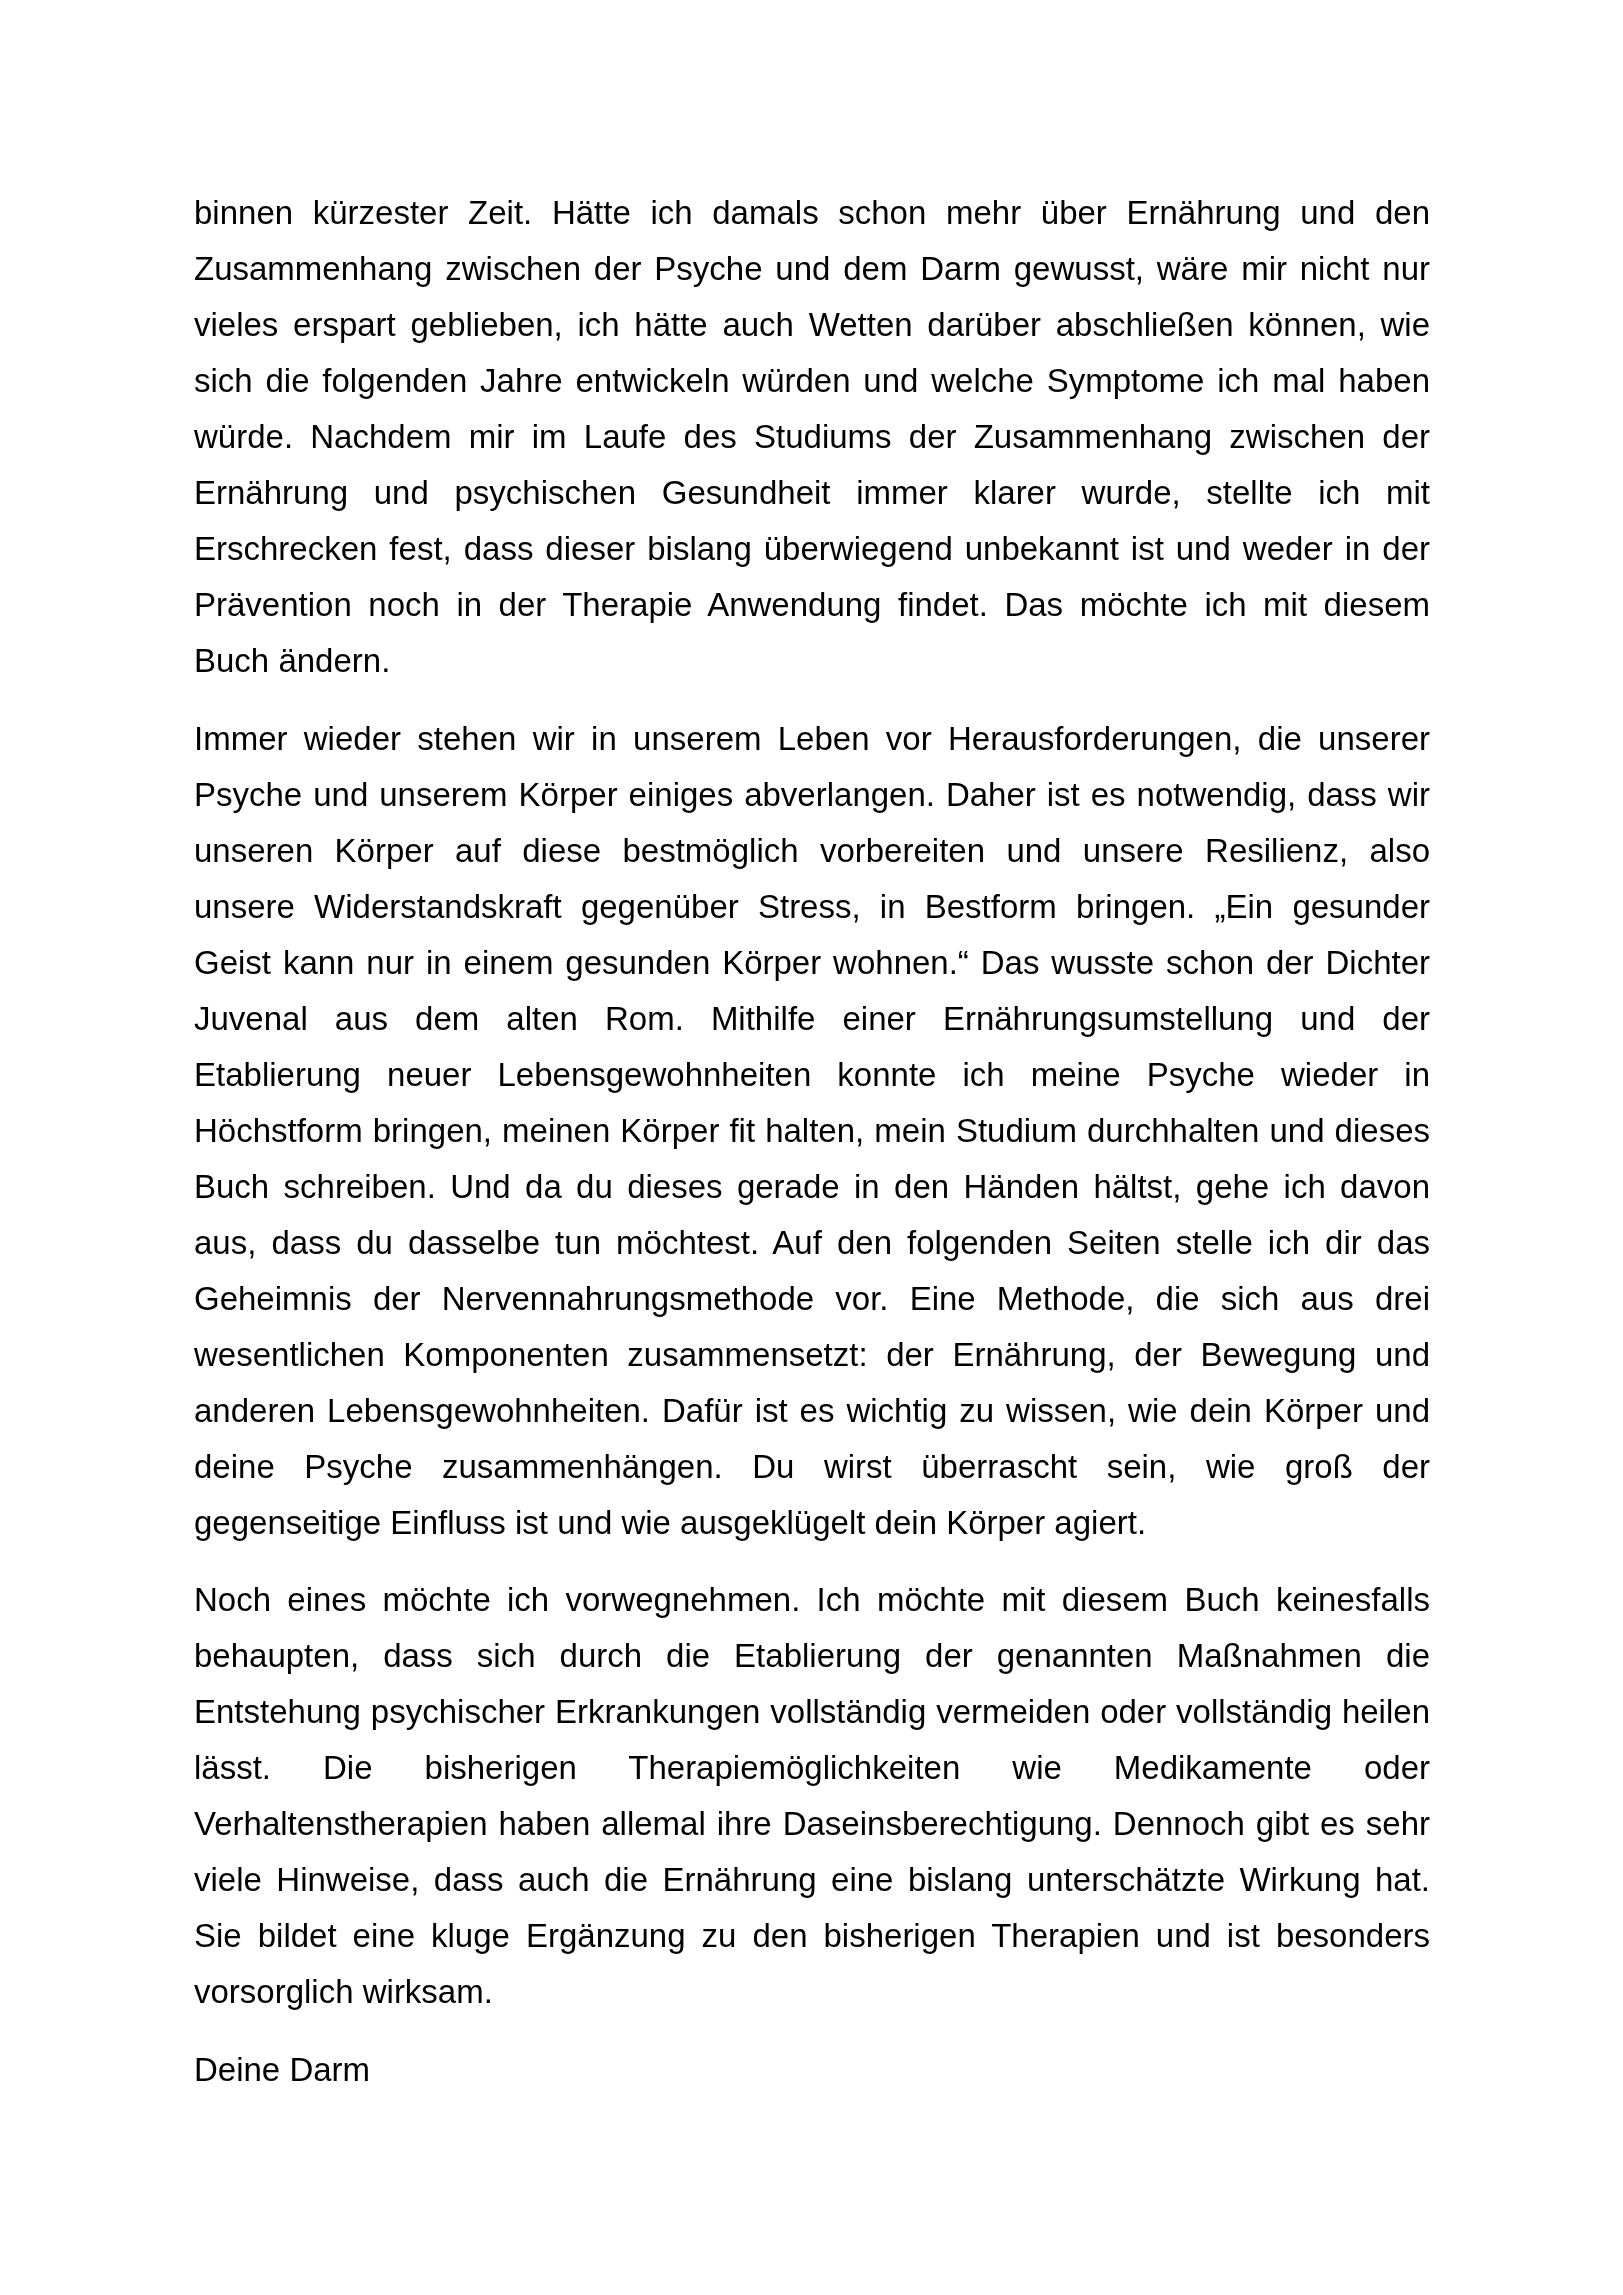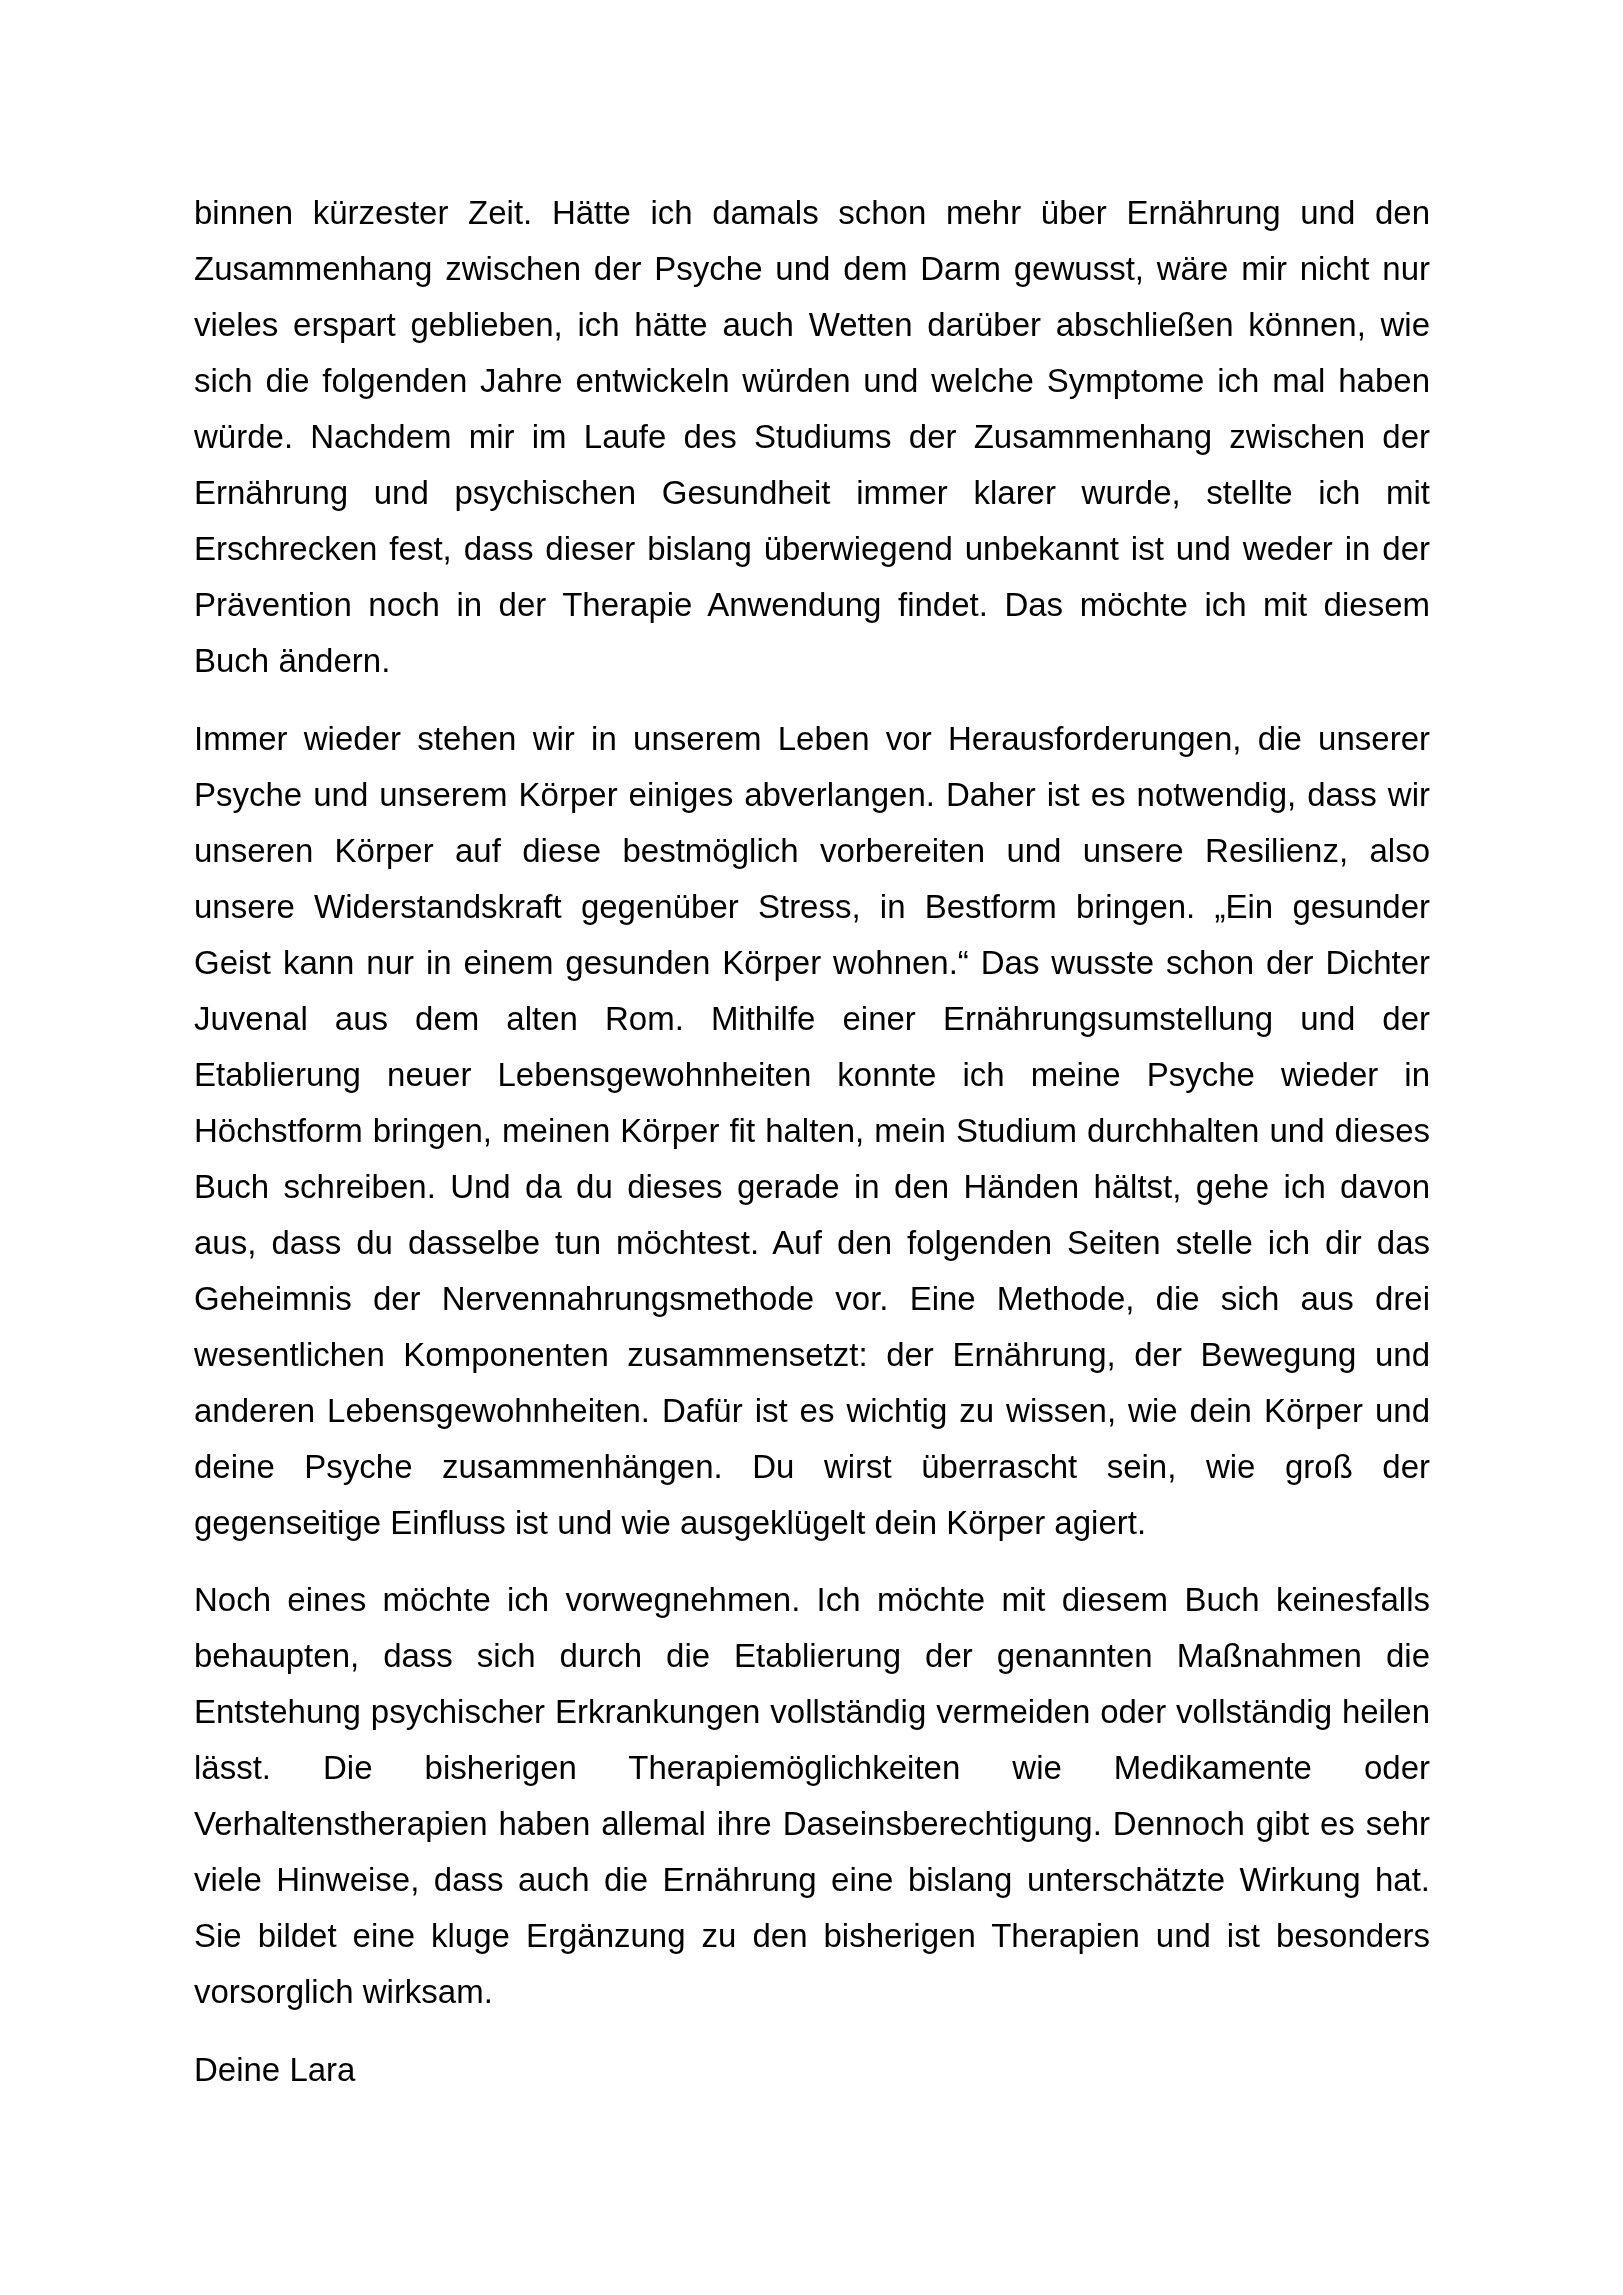--- a/index.html
+++ b/index.html
@@ -43,16 +43,16 @@
   }
 </style>
 </head>
 <body>
 
 <div class="page">
   <div class="text-block">
     <p class="para">binnen kürzester Zeit. Hätte ich damals schon mehr über Ernährung und den Zusammenhang zwischen der Psyche und dem Darm gewusst, wäre mir nicht nur vieles erspart geblieben, ich hätte auch Wetten darüber abschließen können, wie sich die folgenden Jahre entwickeln würden und welche Symptome ich mal haben würde. Nachdem mir im Laufe des Studiums der Zusammenhang zwischen der Ernährung und psychischen Gesundheit immer klarer wurde, stellte ich mit Erschrecken fest, dass dieser bislang überwiegend unbekannt ist und weder in der Prävention noch in der Therapie Anwendung findet. Das möchte ich mit diesem Buch ändern.</p>
     <p class="para">Immer wieder stehen wir in unserem Leben vor Herausforderungen, die unserer Psyche und unserem Körper einiges abverlangen. Daher ist es notwendig, dass wir unseren Körper auf diese bestmöglich vorbereiten und unsere Resilienz, also unsere Widerstandskraft gegenüber Stress, in Bestform bringen. „Ein gesunder Geist kann nur in einem gesunden Körper wohnen.“ Das wusste schon der Dichter Juvenal aus dem alten Rom. Mithilfe einer Ernährungsumstellung und der Etablierung neuer Lebensgewohnheiten konnte ich meine Psyche wieder in Höchstform bringen, meinen Körper fit halten, mein Studium durchhalten und dieses Buch schreiben. Und da du dieses gerade in den Händen hältst, gehe ich davon aus, dass du dasselbe tun möchtest. Auf den folgenden Seiten stelle ich dir das Geheimnis der Nervennahrungsmethode vor. Eine Methode, die sich aus drei wesentlichen Komponenten zusammensetzt: der Ernährung, der Bewegung und anderen Lebensgewohnheiten. Dafür ist es wichtig zu wissen, wie dein Körper und deine Psyche zusammenhängen. Du wirst überrascht sein, wie groß der gegenseitige Einfluss ist und wie ausgeklügelt dein Körper agiert.</p>
     <p class="para">Noch eines möchte ich vorwegnehmen. Ich möchte mit diesem Buch keinesfalls behaupten, dass sich durch die Etablierung der genannten Maßnahmen die Entstehung psychischer Erkrankungen vollständig vermeiden oder vollständig heilen lässt. Die bisherigen Therapiemöglichkeiten wie Medikamente oder Verhaltenstherapien haben allemal ihre Daseinsberechtigung. Dennoch gibt es sehr viele Hinweise, dass auch die Ernährung eine bislang unterschätzte Wirkung hat. Sie bildet eine kluge Ergänzung zu den bisherigen Therapien und ist besonders vorsorglich wirksam.</p>
-    <p class="signature">Deine Lara</p>
+    <p class="signature">Deine Darm</p>
   </div>
 </div>
 
 
 </body></html>

